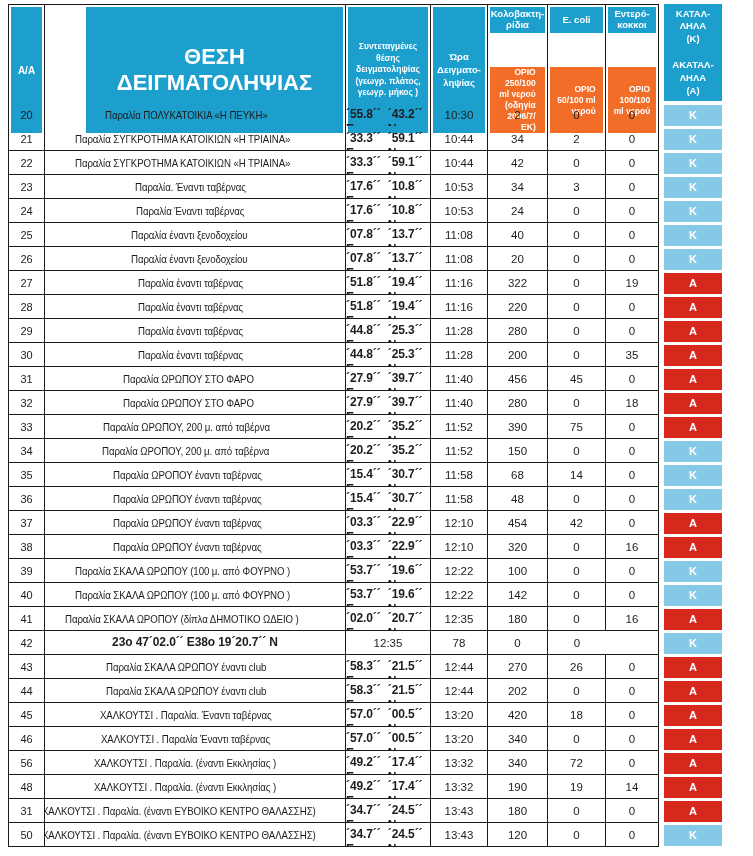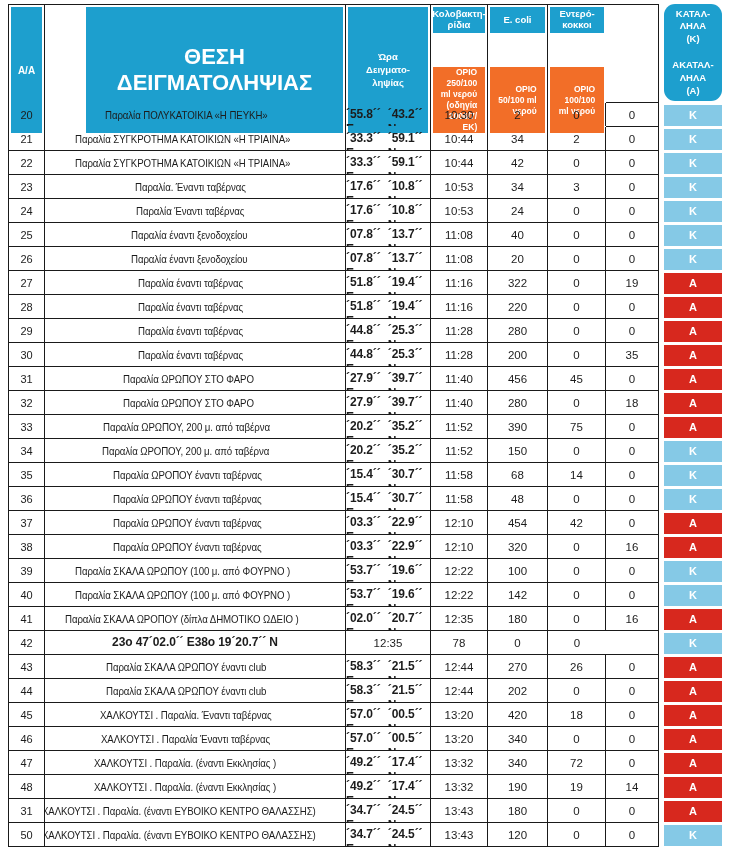--- a/index.html
+++ b/index.html
@@ -61,41 +61,48 @@
   .c-coords{flex-direction:row;font-weight:bold;font-size:12px;line-height:1.3;letter-spacing:-.1px;}
   .c-time,.c-num{font-size:11.5px;}
   
   .side-col{position:absolute;left:664px;top:4px;width:58px;}
   .side-head{
     height:99px;box-sizing:border-box;padding-bottom:2px;
   }
   .side-head-fill{
     background:var(--blue);color:#fff;height:100%;
     display:flex;align-items:center;justify-content:center;text-align:center;
-    font-weight:bold;font-size:9.5px;line-height:1.35;white-space:pre-line;border-radius:11px;
+    font-weight:bold;font-size:9.5px;line-height:1.35;white-space:pre-line;
   }
   .vcell{height:24px;box-sizing:border-box;padding:1.5px 0;}
   .vfill{
     height:100%;display:flex;align-items:center;justify-content:center;
     color:#fff;font-weight:bold;font-size:11px;
   }
   .vfill.ok{background:var(--okblue);}
   .vfill.bad{background:var(--badred);}
 </style>
 </head>
 <body>
 
 <div class="main-table">
 
   <div class="thead grid-cols">
     <div class="hcell">
       <div class="hfill h-index">Α/Α</div>
     </div>
     <div class="hcell">
       <div class="hfill h-title">ΘΕΣΗ ΔΕΙΓΜΑΤΟΛΗΨΙΑΣ</div>
+    </div>
+    <div class="hcell">
+      <div class="hfill h-coords">Συντεταγμένες
+θέσης
+δειγματοληψίας
+(γεωγρ. πλάτος,
+γεωγρ. μήκος )</div>
     </div>
     <div class="hcell">
       <div class="hfill h-time">Ώρα
 Δειγματο-
 ληψίας</div>
     </div>
     <div class="hcell">
       <div class="hlabel">Κολοβακτη-
 ρίδια</div>
       <div class="hlimit">ΟΡΙΟ
@@ -517,21 +524,21 @@
       <span>23o 43´57.0´´ E</span>
       <span>38o 20´00.5´´ N</span>
     </div>
     <div class="c-time">13:20</div>
     <div class="c-num">340</div>
     <div class="c-num">0</div>
     <div class="c-num">0</div>
   </div>
 
   <div class="row grid-cols">
-    <div class="c-no">47</div>
+    <div class="c-no">56</div>
     <div class="c-name">
           <span>ΧΑΛΚΟΥΤΣΙ . Παραλία.  (έναντι Εκκλησίας )</span>
         </div>
     <div class="c-coords">
       <span>23o 43´49.2´´ E</span>
       <span>38o 20´17.4´´ N</span>
     </div>
     <div class="c-time">13:32</div>
     <div class="c-num">340</div>
     <div class="c-num">72</div>

